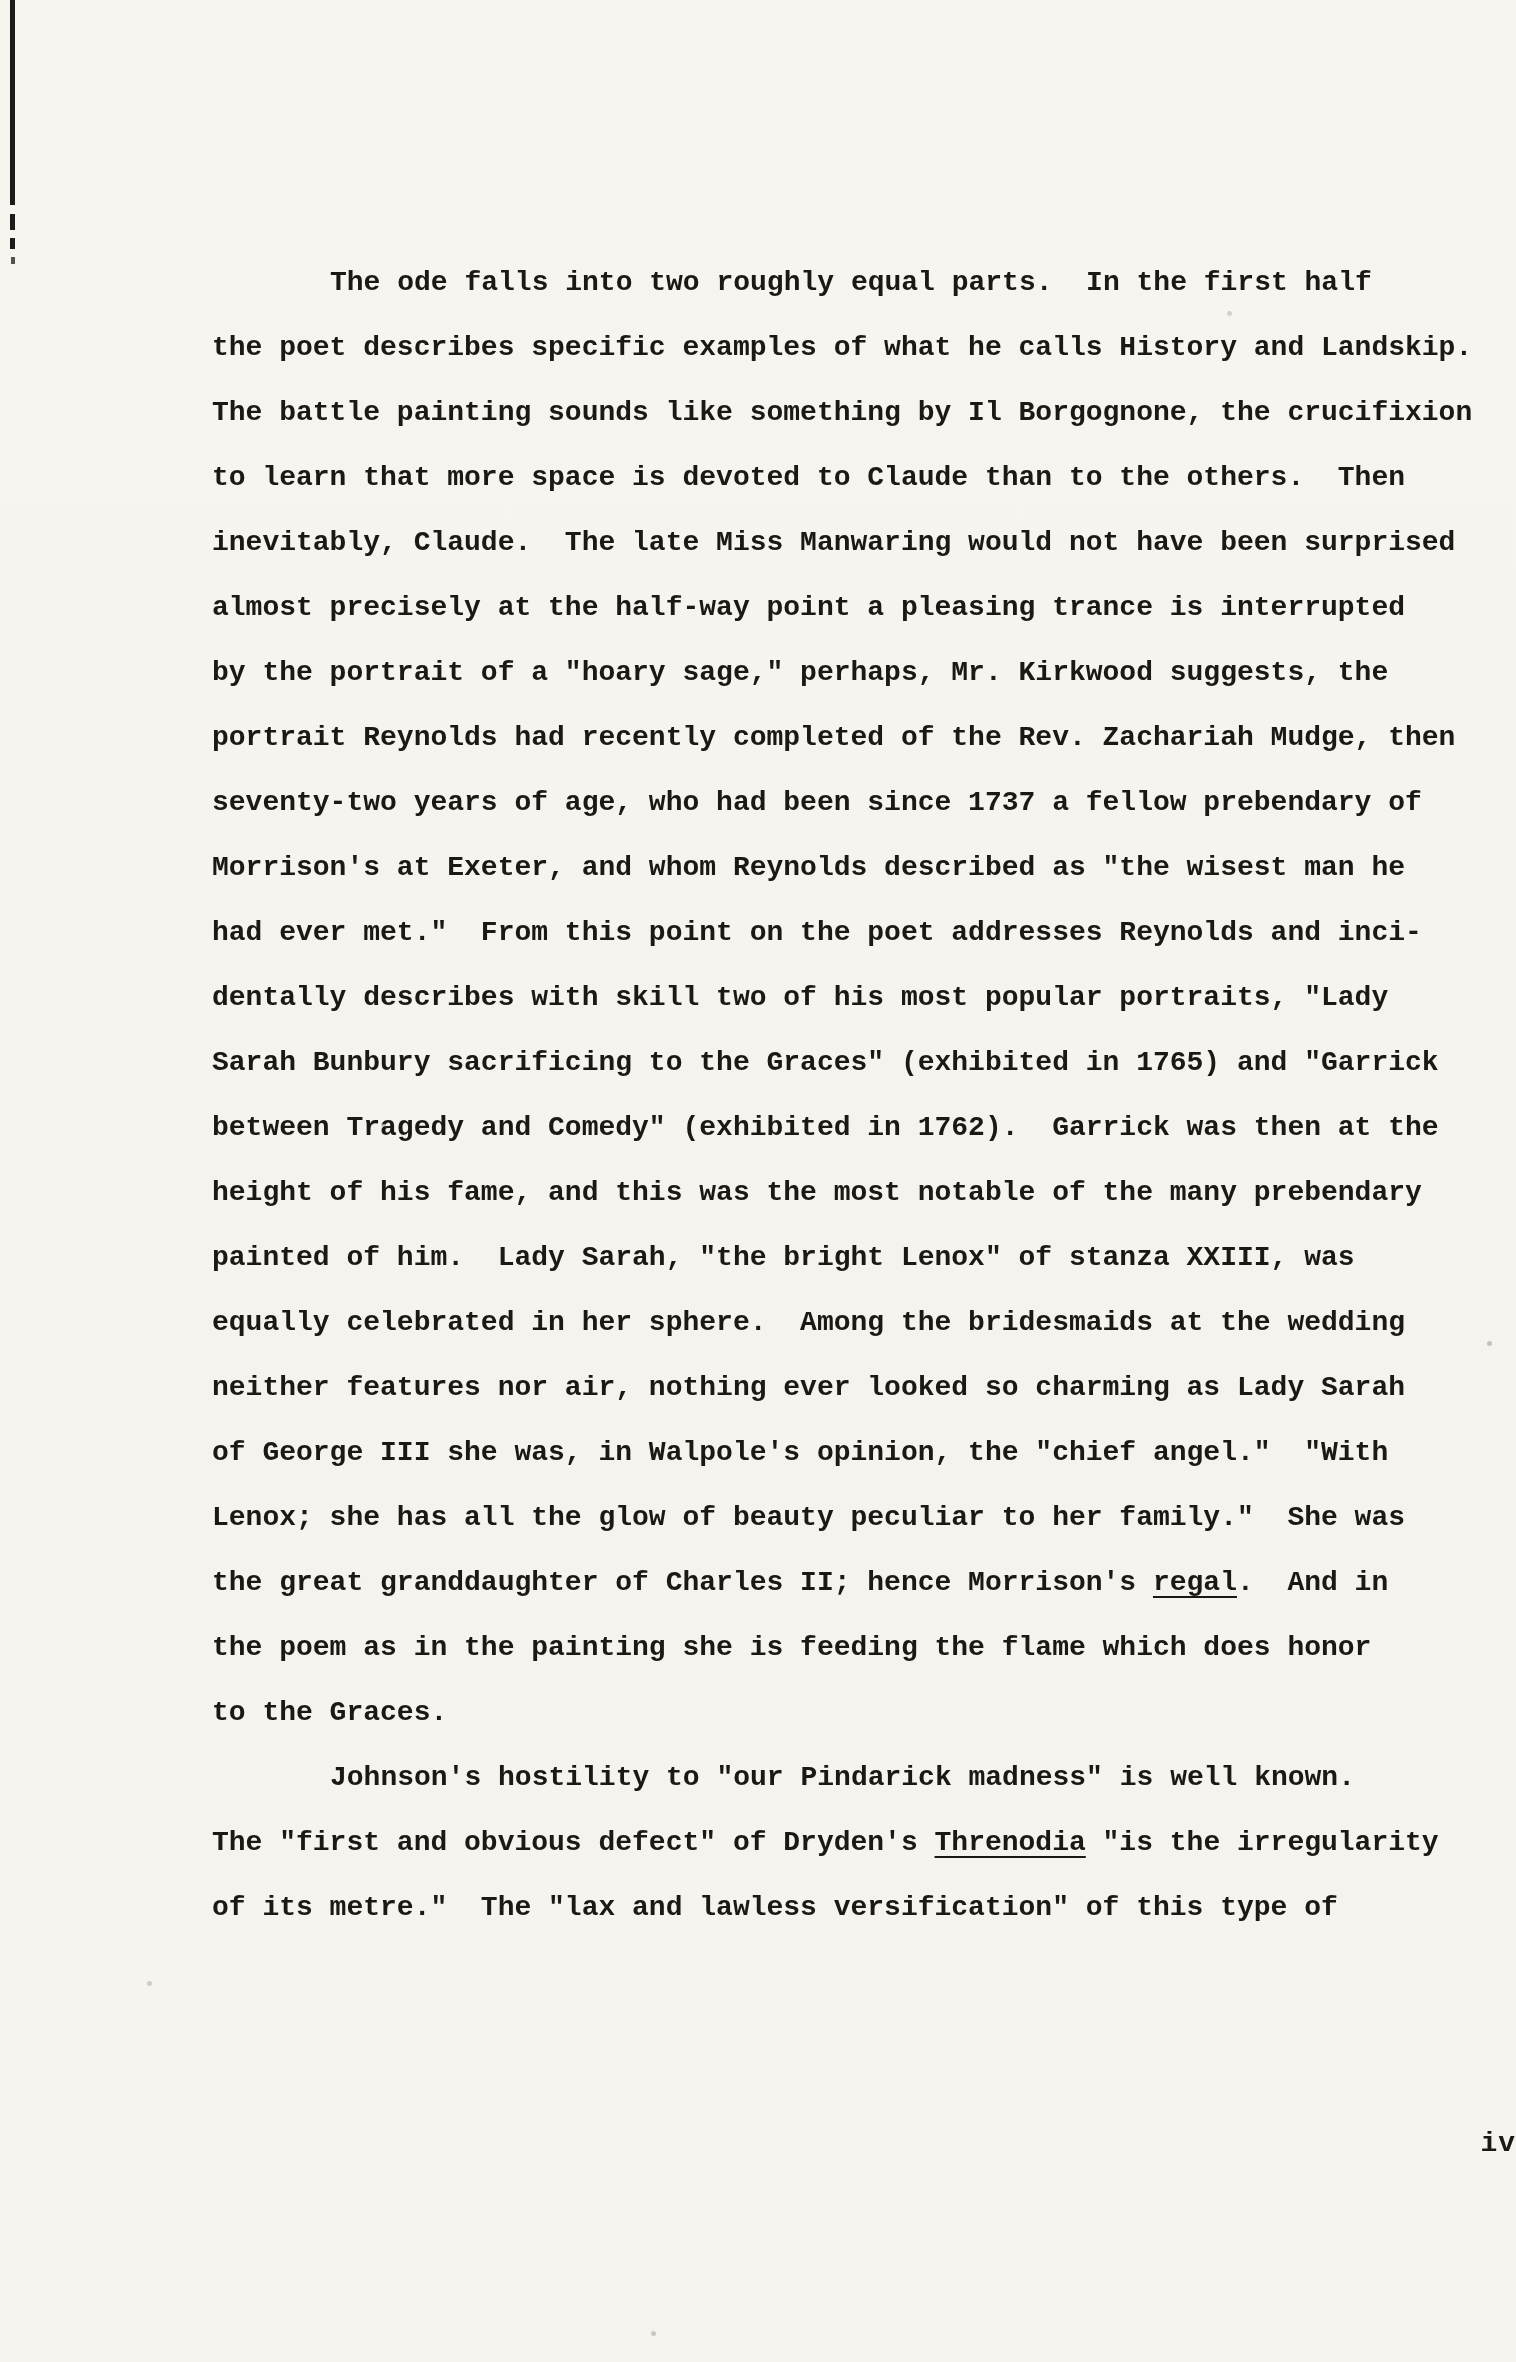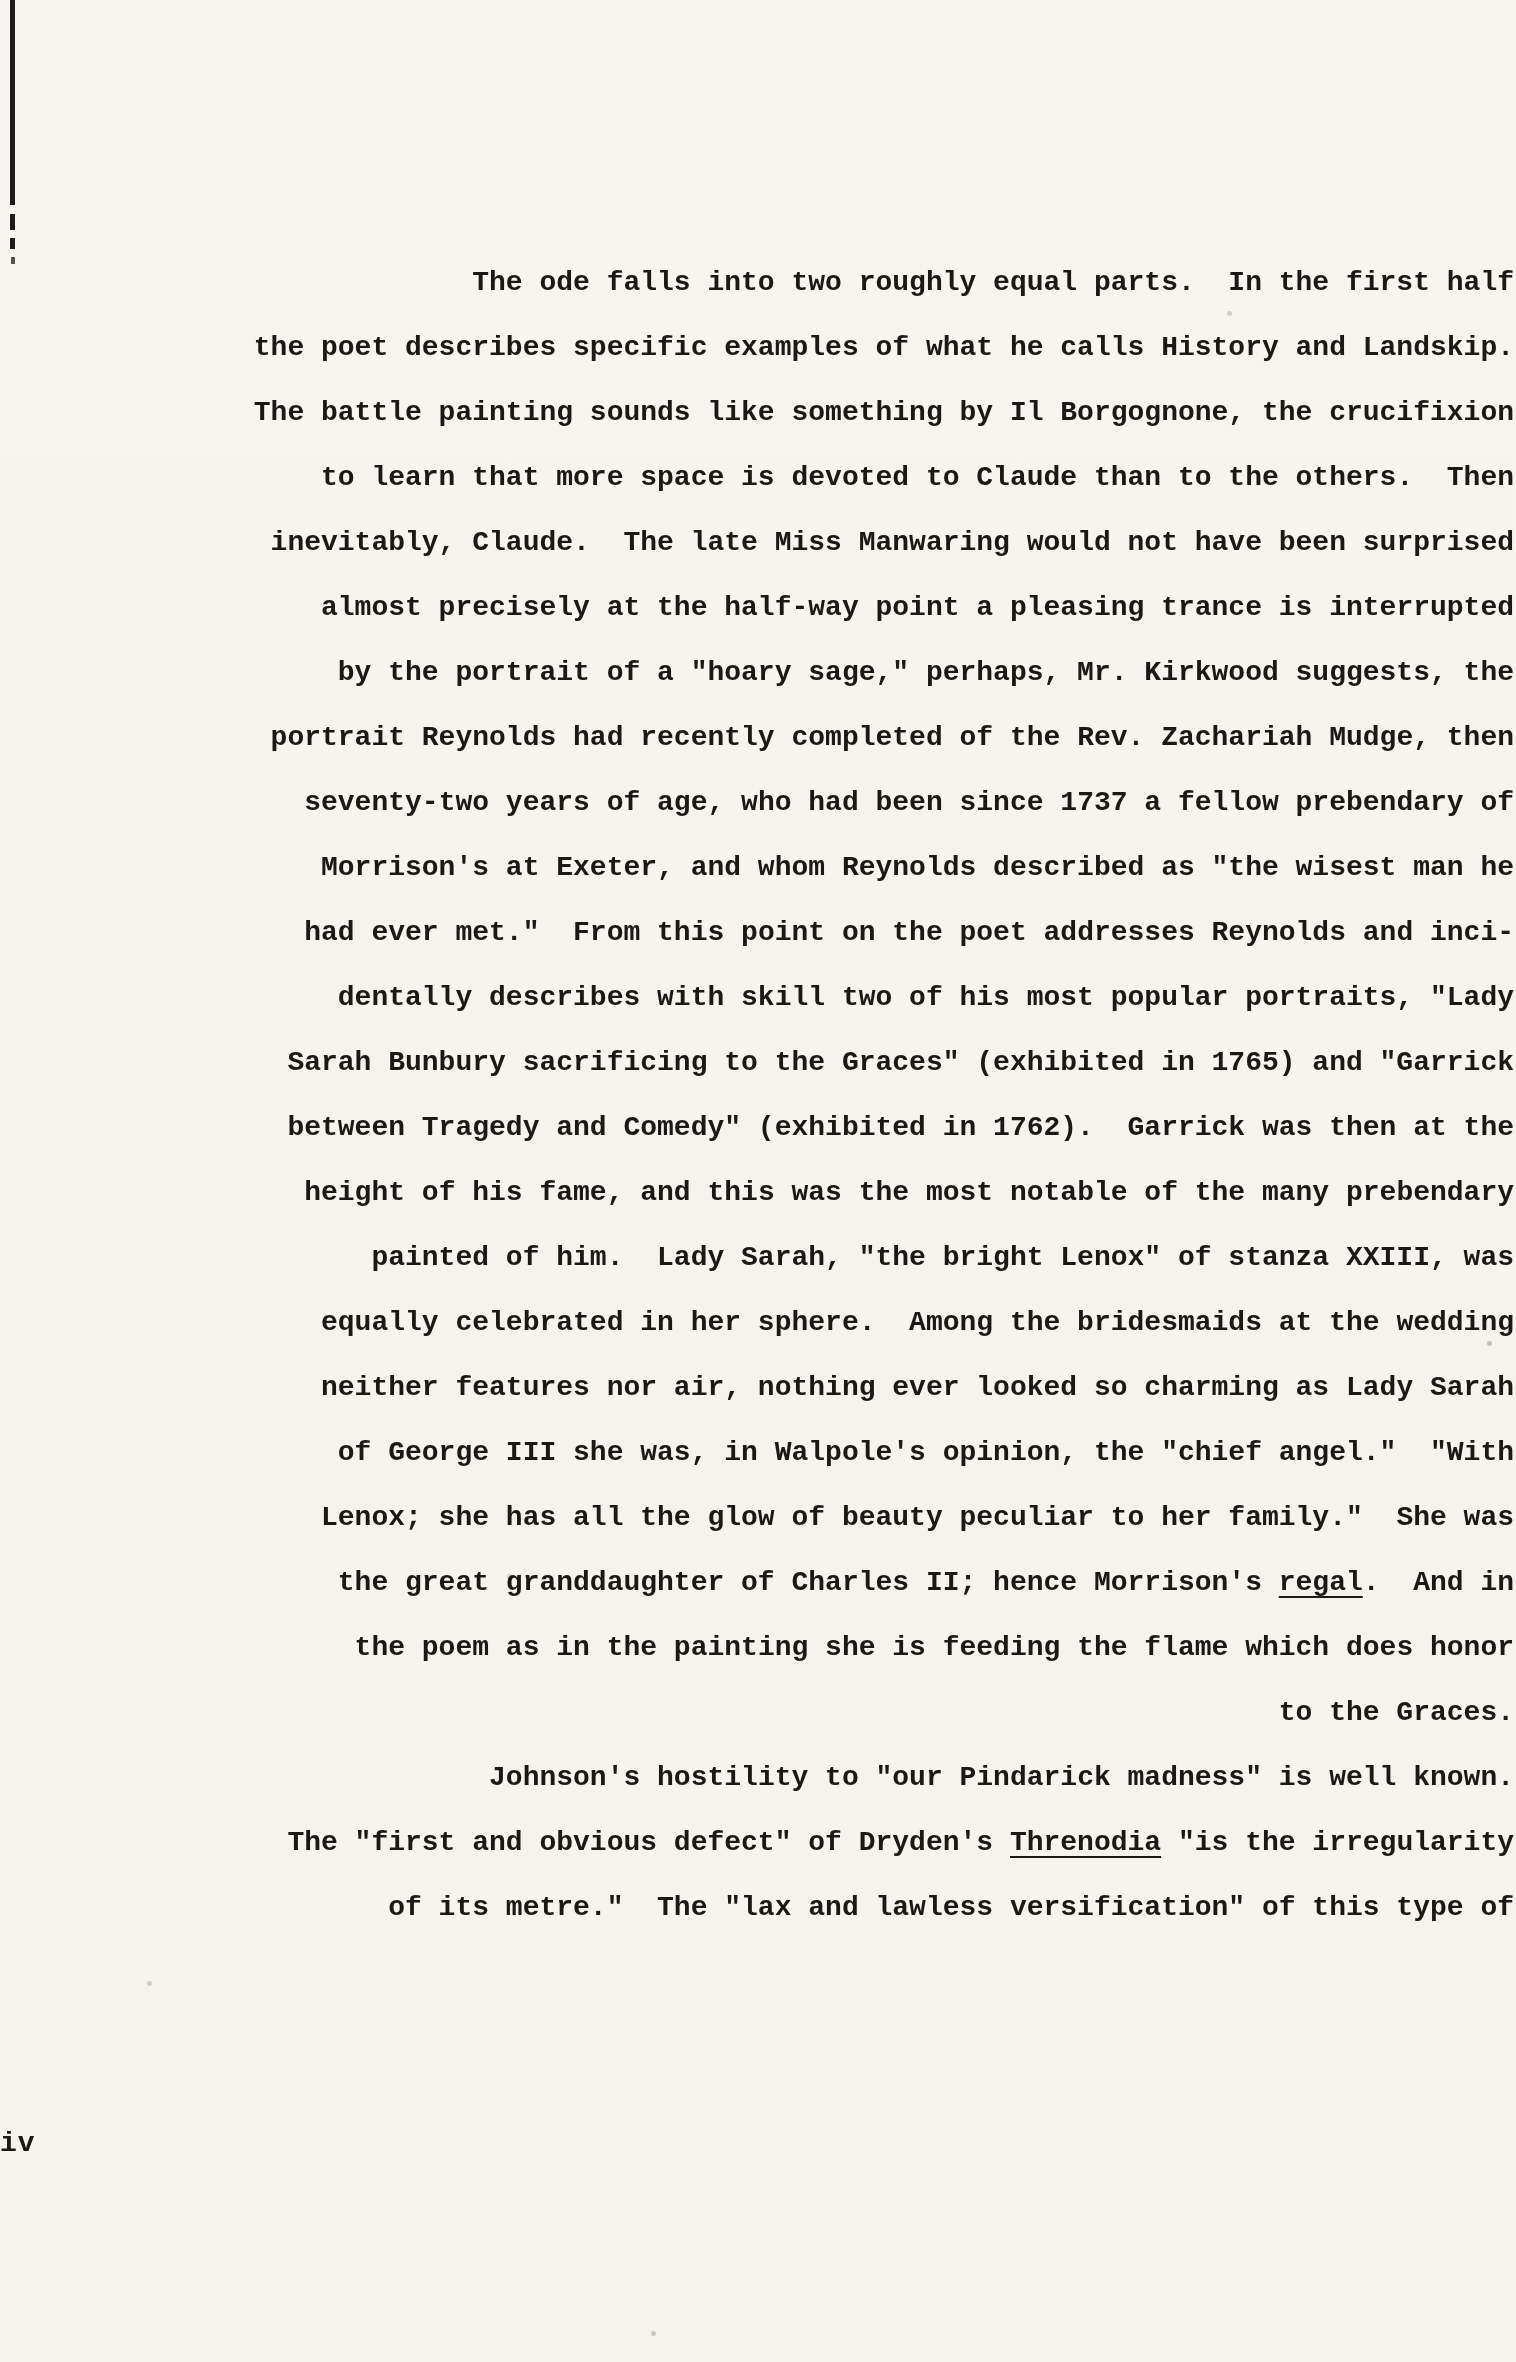--- a/index.html
+++ b/index.html
@@ -31,41 +31,40 @@
     box-shadow:
       382px 1123px 0 1px rgba(52,48,44,.28),
       1488px 1342px 0 1px rgba(52,48,44,.25),
       652px 2332px 0 1px rgba(52,48,44,.22),
       148px 1982px 0 1px rgba(52,48,44,.20),
       1228px 312px 0 1px rgba(52,48,44,.18),
       508px 1575px 0 1px rgba(52,48,44,.18);
   }
   .text-block {
     position: absolute;
-    left: 224px;
+    left: 212px;
     top: 250px;
     width: 1290px;
-    text-align: right;
   }
   .line {
     font-size: 28px;
     line-height: 65px;
     height: 65px;
     white-space: pre;
     font-weight: bold;
     letter-spacing: 0;
   }
   .indent { padding-left: 118px; }
   .u { text-decoration: underline; text-underline-offset: 6px; text-decoration-thickness: 2px; }
   .page-number {
     position: absolute;
     left: 0;
     top: 2128px;
     width: 100%;
-    text-align: left;
+    text-align: right;
     font-size: 28px;
     font-weight: bold;
     letter-spacing: 1px;
   }
 </style>
 </head>
 <body>
 
 <div class="page">
 

